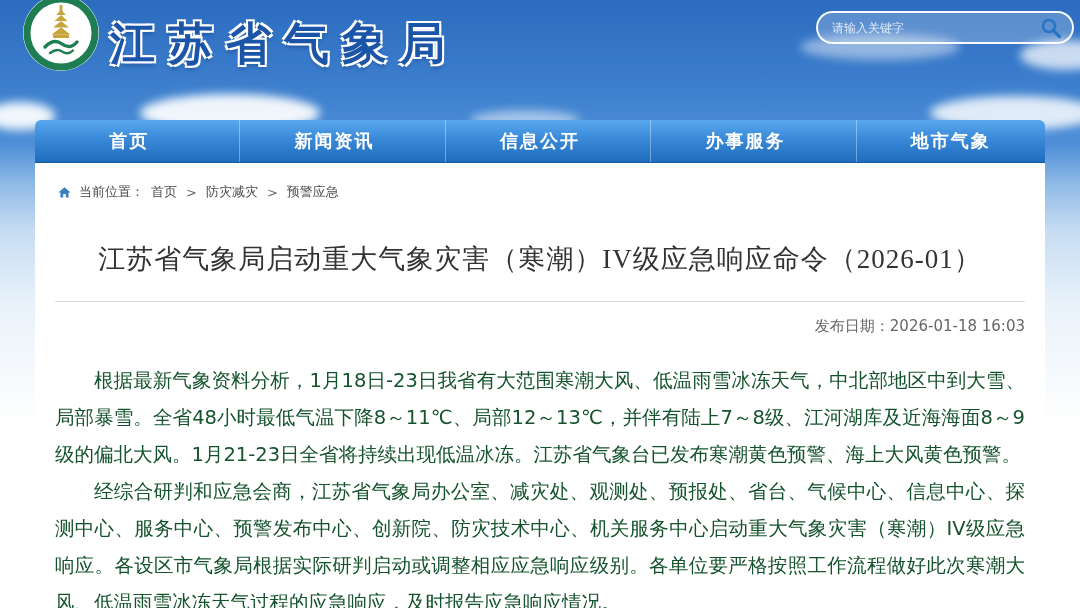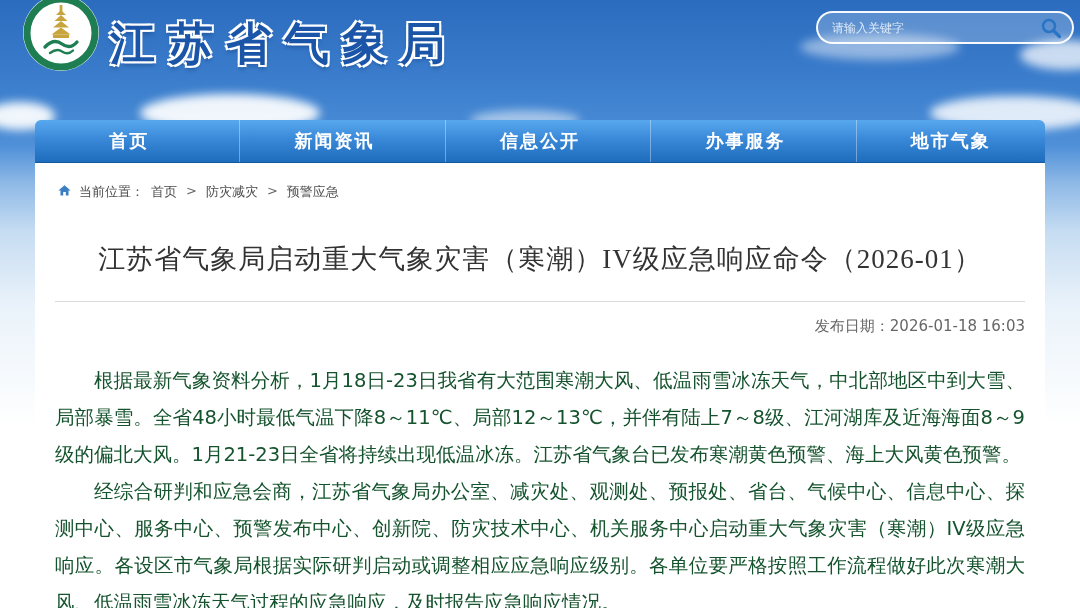--- a/index.html
+++ b/index.html
@@ -61,21 +61,21 @@
     letter-spacing:2px;
   }
   .nav a + a{ border-left:1px solid rgba(255,255,255,.35);margin-left:16px; }
 
   
   .content{
     position:absolute; left:35px; top:163px; width:1010px; height:445px;
     background:#fff; padding:0 20px;
   }
   .breadcrumb{
-    display:flex; gap:7px;
+    display:flex; align-items:center; gap:7px;
     padding:20px 0 0 2px; font-size:13px; color:#4d4d4d;
   }
   .breadcrumb .crumb{ color:#4d4d4d; text-decoration:none; }
   .breadcrumb .sep{ color:#666; margin:0 2px; }
 
   .article-title{
     margin-top:40px; text-align:center;
     font-family:"Liberation Serif","DejaVu Serif",serif;
     font-size:27px; font-weight:normal; color:#333; letter-spacing:1px;
   }

